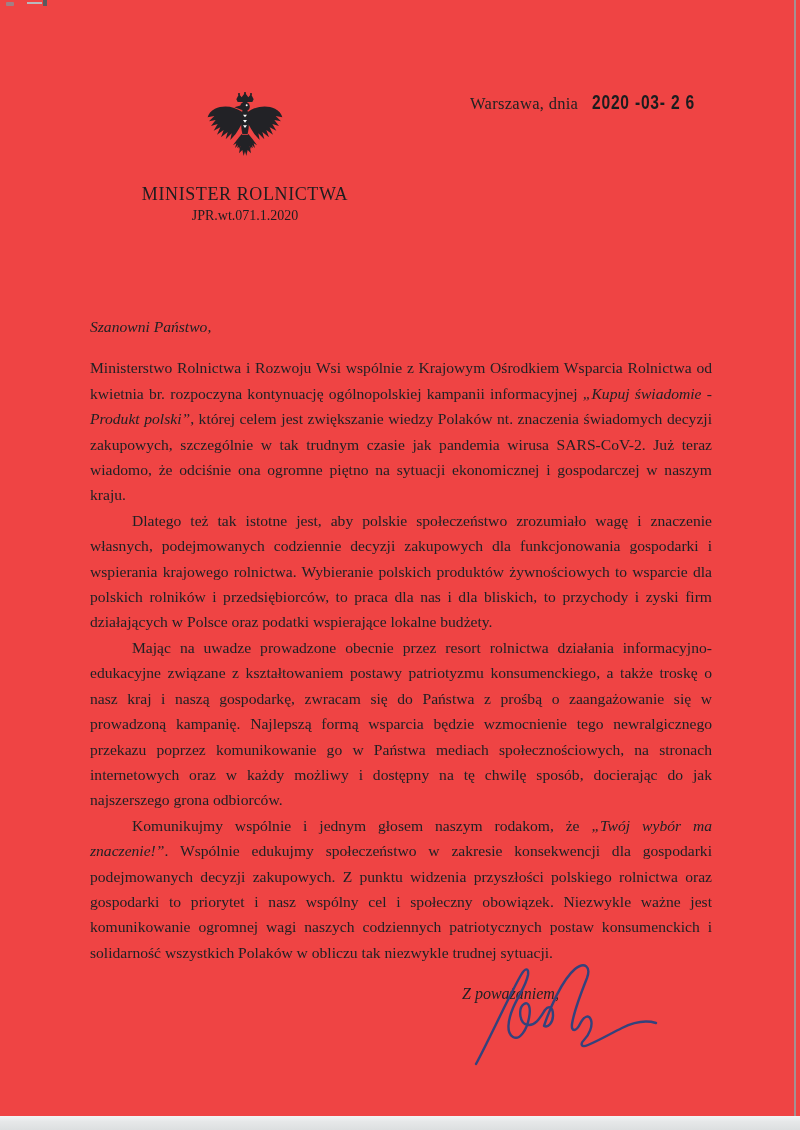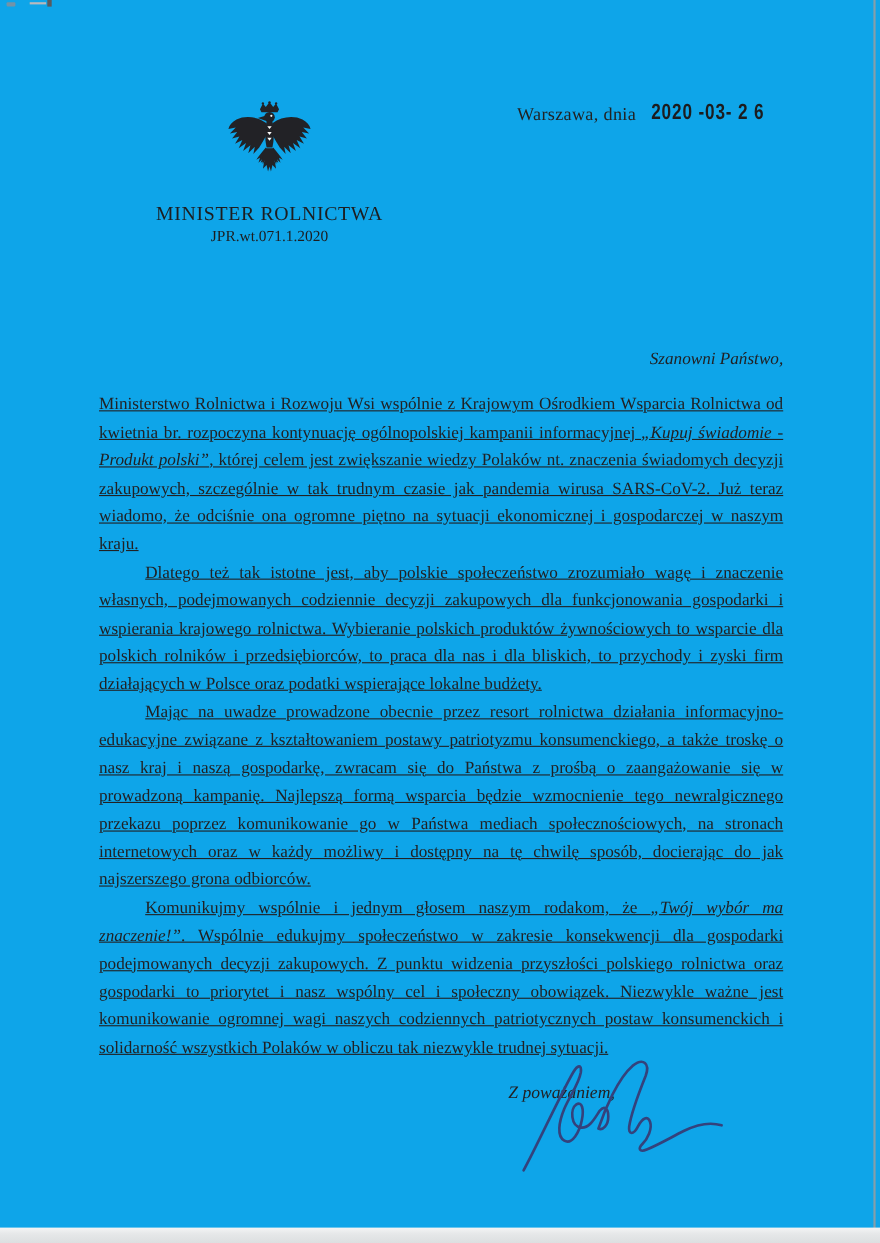--- a/index.html
+++ b/index.html
@@ -1,20 +1,20 @@
 <!DOCTYPE html>
 <html lang="pl"><head>
 <meta charset="utf-8">
 <style>
   html,body{margin:0;padding:0;background:#e9e9e9;}
   .page{
     position:relative;
     width:800px;height:1130px;
     margin:0 auto;
-    background:#0ea5e9;
+    background:#ef4444;
     overflow:hidden;
     font-family:"Liberation Serif", serif;
     color:#222;
   }
   
   .speck{position:absolute;left:6px;top:2px;width:8px;height:4px;background:#8f8f96;border-radius:1px;opacity:.8;}
   .dash{position:absolute;left:27px;top:2px;width:15px;height:2px;background:#b9b9bd;}
   .dash-end{position:absolute;left:43px;top:0;width:4px;height:6px;background:#5a5a5e;}
   .right-edge{position:absolute;left:794px;top:0;width:2px;height:1122px;background:#989da0;opacity:.85;}
   .bottom-band{position:absolute;left:0;bottom:0;width:100%;height:14px;
@@ -28,22 +28,22 @@
     transform:scaleX(.78);transform-origin:left center;white-space:pre;
   }
   
   .letterhead{position:absolute;left:125px;top:86px;width:240px;text-align:center;}
   .emblem{display:block;margin:0 auto 6px auto;}
   .lh-title{font-size:18px;letter-spacing:.6px;line-height:21px;color:#1d1d1f;}
   .lh-name{font-size:16.5px;font-style:italic;line-height:21px;color:#1d1d1f;}
   .lh-ref{font-size:14px;line-height:21px;color:#1d1d1f;}
   
   .body-text{position:absolute;left:90px;top:314px;width:622px;font-size:15.6px;line-height:25.4px;color:#212124;}
-  .salutation{font-style:italic;margin:0 0 16px 0;text-align:right;}
-  .body-para{margin:0;text-align:justify;text-indent:42px;text-decoration:underline;}
+  .salutation{font-style:italic;margin:0 0 16px 0;}
+  .body-para{margin:0;text-align:justify;text-indent:42px;}
   .body-para:first-child{text-indent:0;}
   .it{font-style:italic;}
   .closing{font-style:italic;margin:16px 0 0 372px;font-size:16px;}
   
   .signature{position:absolute;left:468px;top:956px;}
 </style>
 </head>
 <body>
 
 <div class="page">

